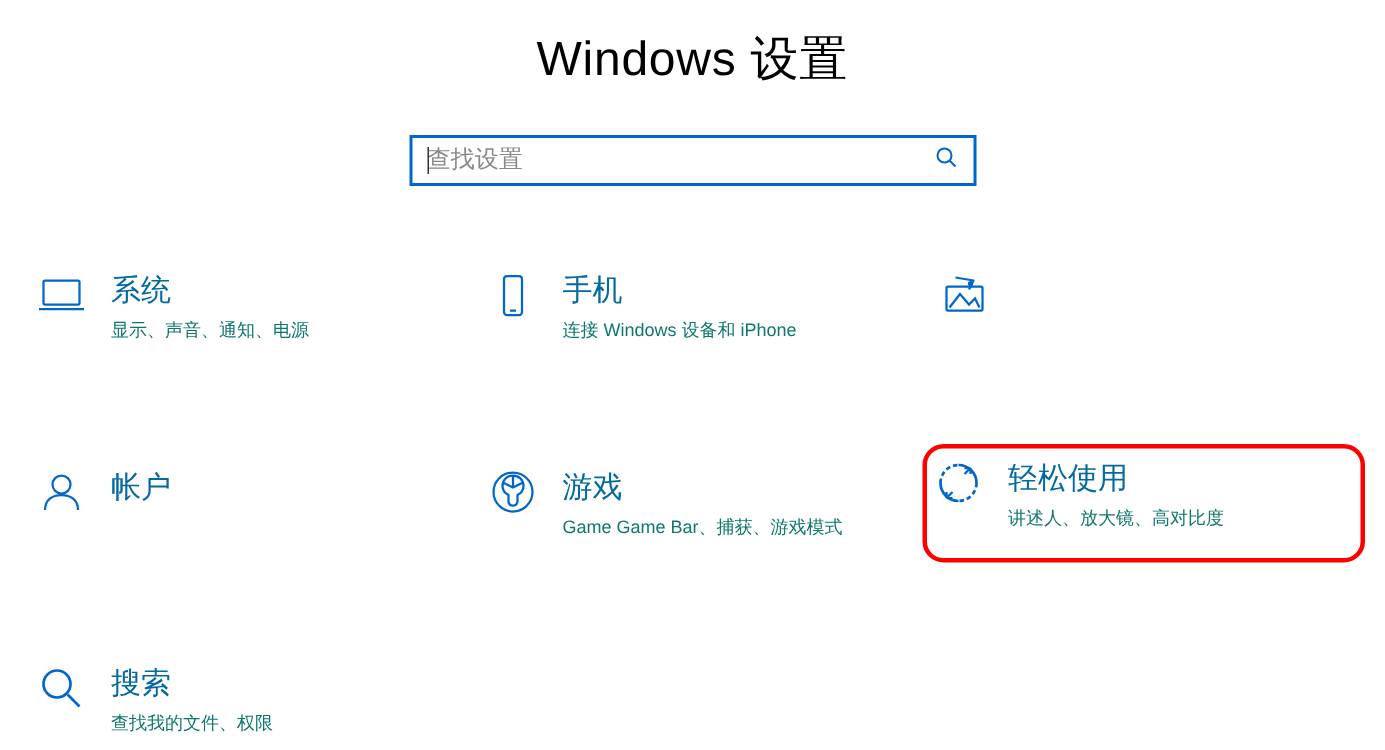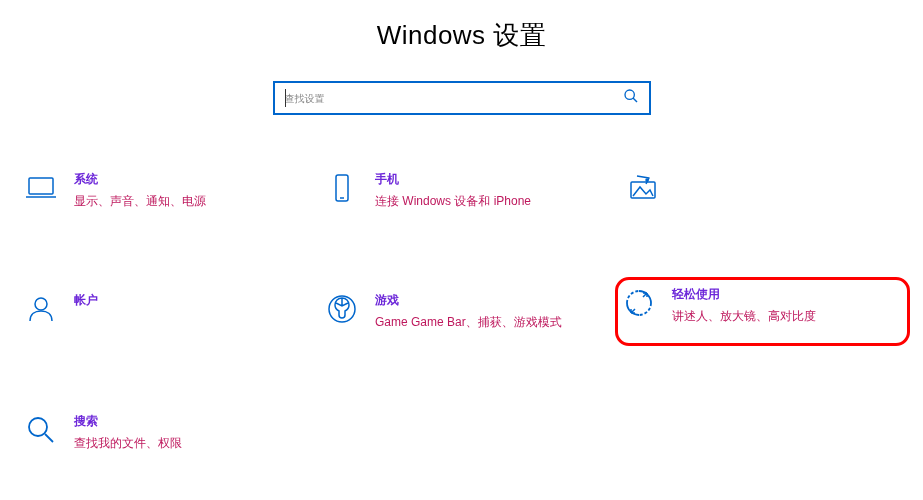--- a/index.html
+++ b/index.html
@@ -12,21 +12,21 @@
       background: #fff;
       width: 923px;
       height: 500px;
       overflow: hidden;
     }
     .header {
       text-align: center;
       padding-top: 18px;
     }
     .page-title {
-      font-size: 26px;
+      font-size: 32px;
       font-weight: 400;
       color: #000;
       letter-spacing: 0.5px;
     }
     .search-container {
       display: flex;
       justify-content: center;
       margin-top: 28px;
       margin-bottom: 50px;
     }
@@ -36,21 +36,21 @@
       border: 2px solid #0066cc;
       display: flex;
       align-items: center;
       padding: 0 10px;
       position: relative;
     }
     .search-input {
       flex: 1;
       border: none;
       outline: none;
-      font-size: 10px;
+      font-size: 16px;
       color: #c2410c;
       background: transparent;
     }
     .search-input::placeholder {
       color: #888;
     }
     .search-cursor {
       position: absolute;
       left: 10px;
       width: 1px;
@@ -88,27 +88,27 @@
       justify-content: center;
       flex-shrink: 0;
       color: #0066cc;
     }
     .category-text {
       display: flex;
       flex-direction: column;
       gap: 4px;
     }
     .category-title {
-      font-size: 12px;
-      color: #6d28d9;
-      font-weight: 700;
+      font-size: 20px;
+      color: #0369a1;
+      font-weight: 400;
     }
     .category-desc {
       font-size: 12px;
-      color: #be185d;
+      color: #0f766e;
       line-height: 1.5;
     }
   </style>
 </head>
 <body>
 
 <div class="header">
   <h1 class="page-title">Windows 设置</h1>
 </div>
 

